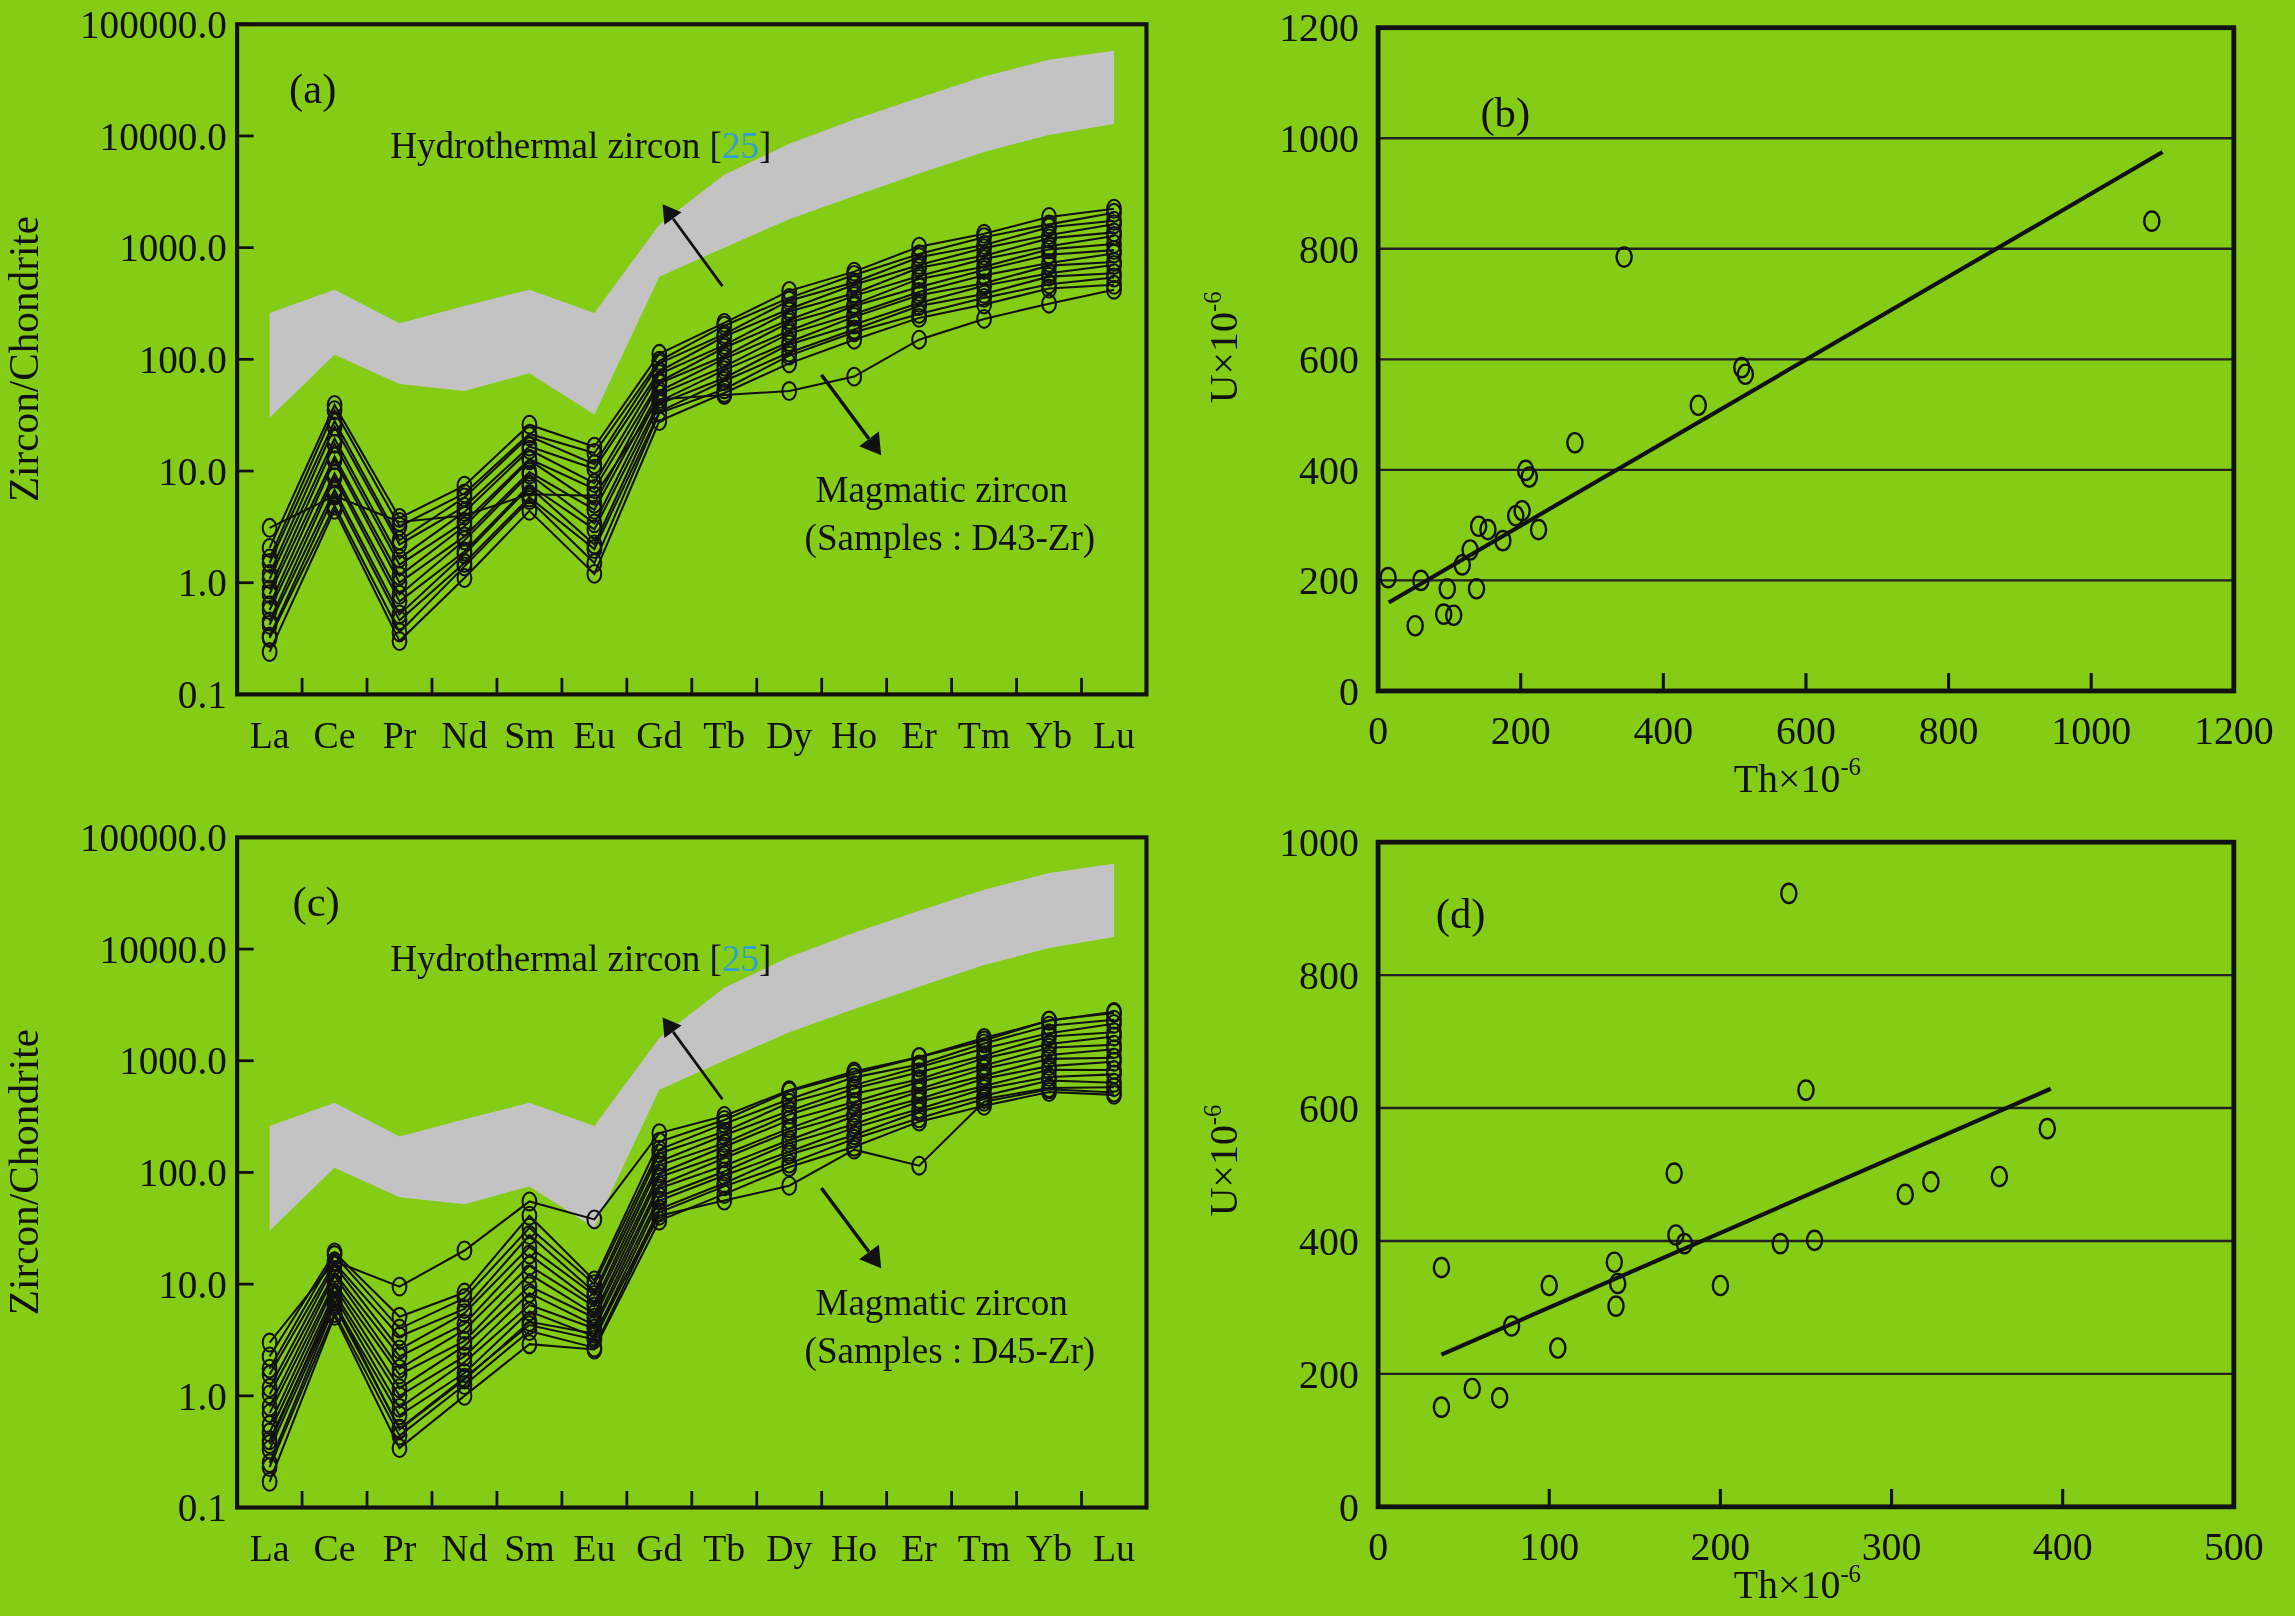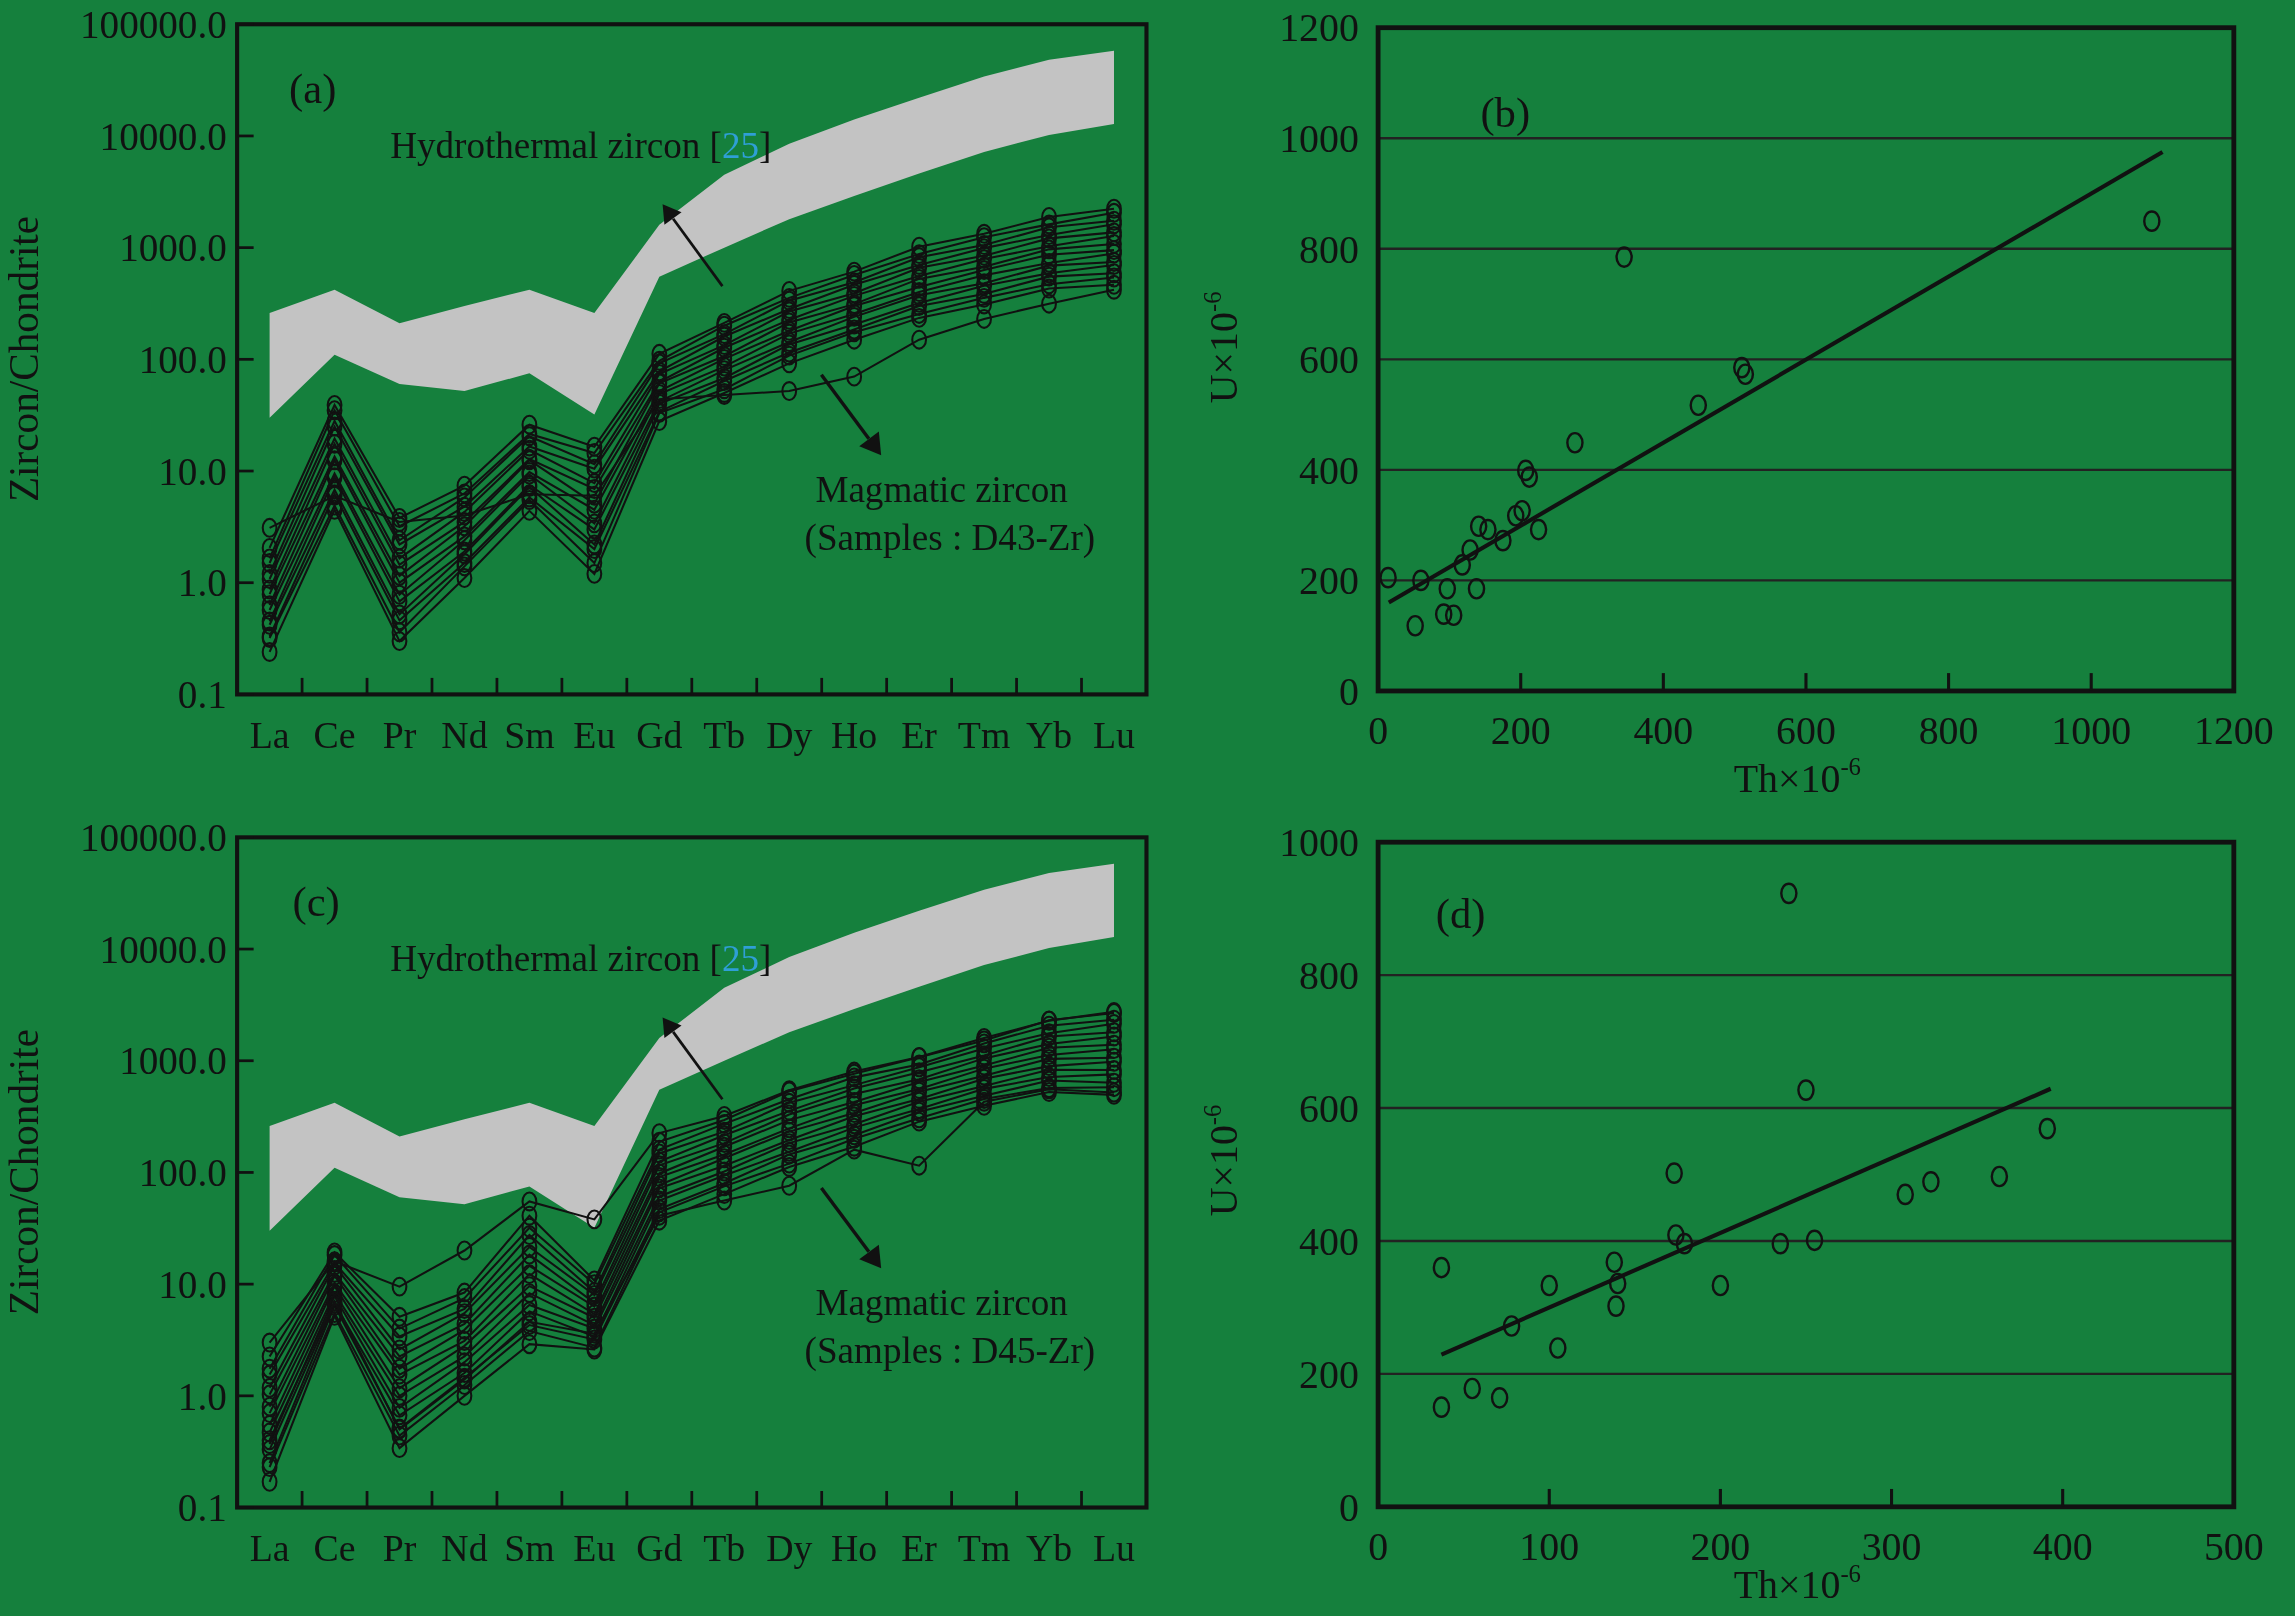--- a/index.html
+++ b/index.html
@@ -1,19 +1,19 @@
 <!DOCTYPE html>
 <html style="font-size:11px"><head>
 <meta charset="utf-8">
 <style>
   html,body{margin:0;padding:0;background:#ffffff;}
   #fig-wrap{
     position:relative;
     width:2295px;height:1617px;
-    background:#15803d;
+    background:#84cc16;
     font-family:"Liberation Serif","DejaVu Serif",serif;
   }
   svg{position:absolute;left:0;top:0;}
   text{font-family:"Liberation Serif","DejaVu Serif",serif;fill:#111;}
 </style>
 </head>
 <body>
 
 <div id="fig-wrap">
   <svg id="fig-svg" width="2295" height="1617" viewBox="0 0 3339 2352">

